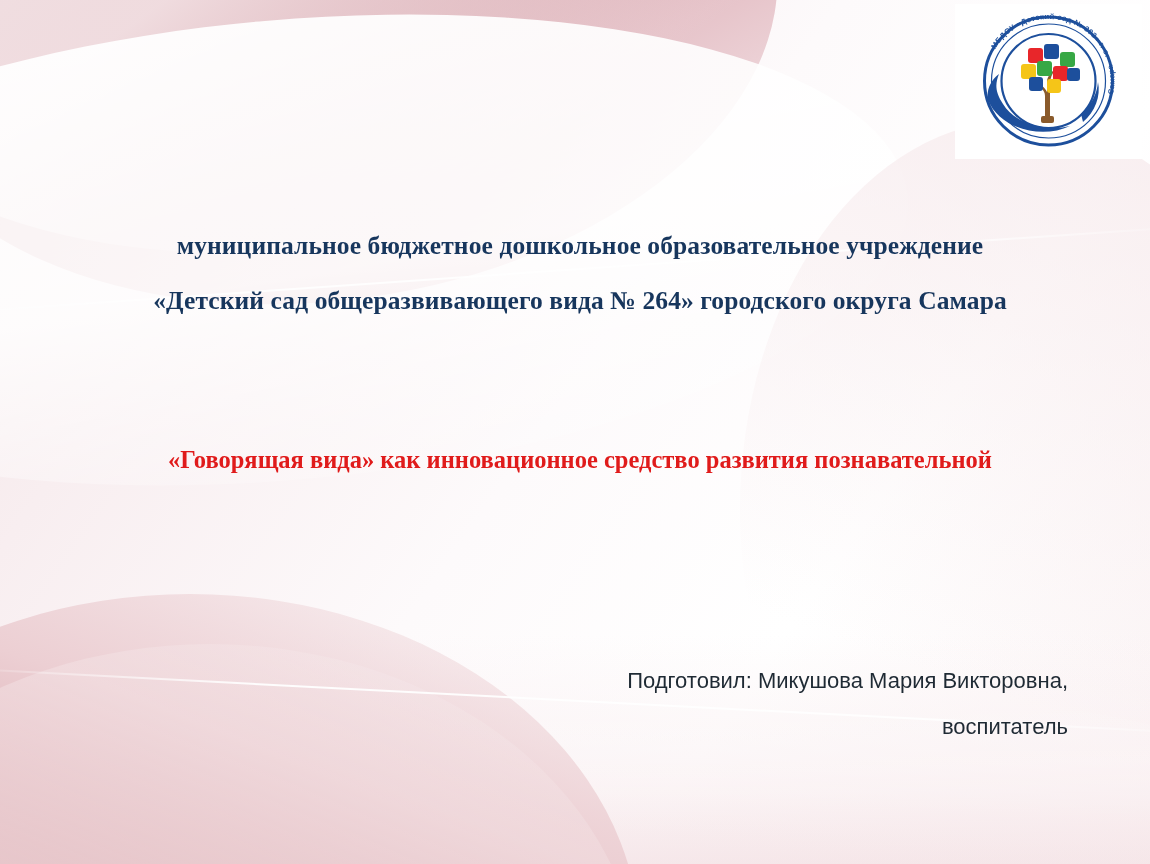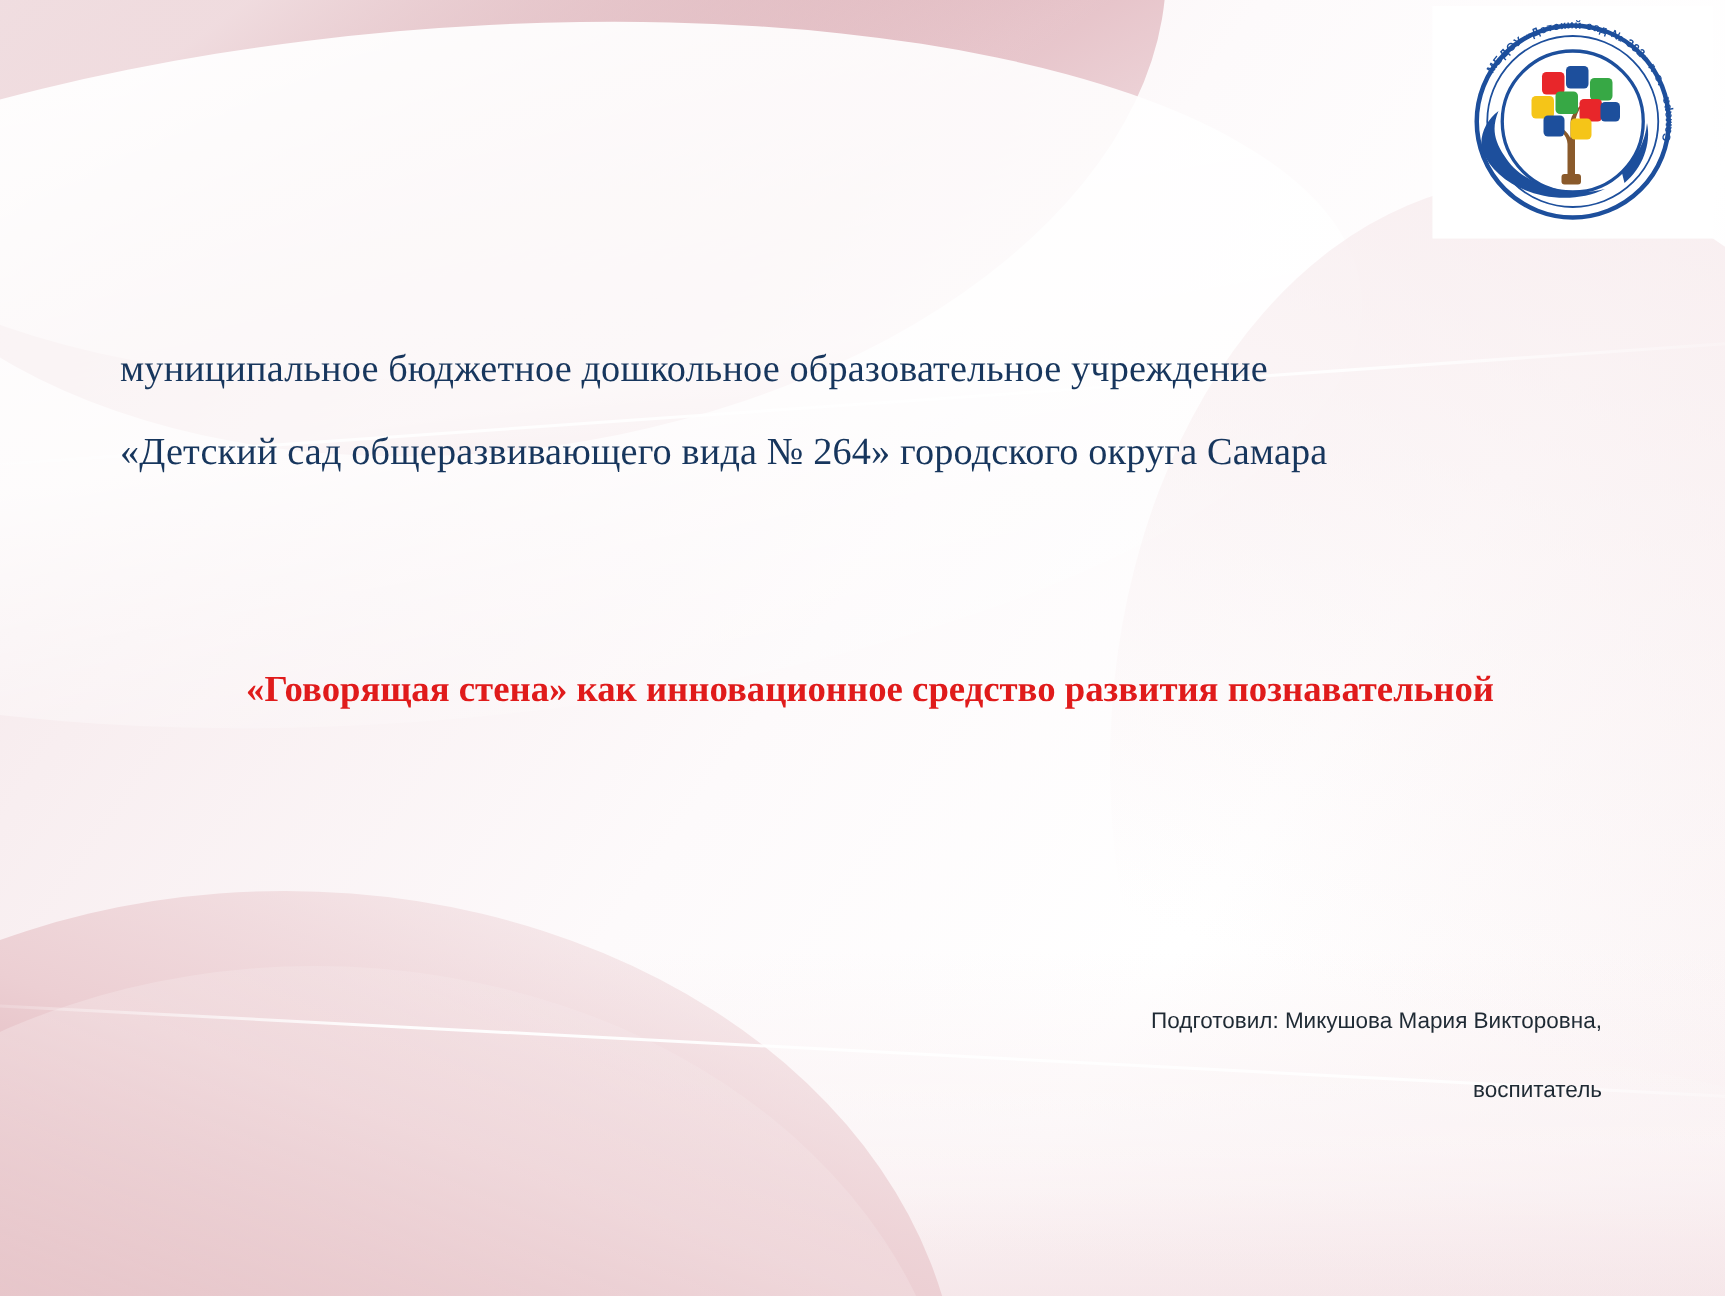--- a/index.html
+++ b/index.html
@@ -127,23 +127,23 @@
     overflow: hidden;
   }
   .logo-svg { display: block; }
 
   
   .org-title {
     position: absolute;
     left: 80px;
     top: 218px;
     width: 1000px;
-    text-align: left;
+    text-align: center;
     color: #17365d;
-    font-weight: normal;
+    font-weight: bold;
     font-size: 25.5px;
     line-height: 55px;
     letter-spacing: .1px;
   }
   .theme-title {
     position: absolute;
     left: 70px;
     top: 432px;
     width: 1020px;
     text-align: center;
@@ -153,21 +153,21 @@
     line-height: 55px;
   }
   .author-block {
     position: absolute;
     right: 82px;
     top: 658px;
     width: 640px;
     text-align: right;
     color: #1f2a34;
     font-family: "Liberation Sans", sans-serif;
-    font-size: 15px;
+    font-size: 22px;
     line-height: 46px;
   }
 </style>
 </head>
 <body>
 
 <div class="slide">
 
   <div class="bg-base"></div>
   <div class="bg-swoosh-top"></div>
@@ -221,21 +221,21 @@
       </text>
     </svg>
   </div>
 
   <div class="org-title">
     <div>муниципальное бюджетное дошкольное образовательное учреждение</div>
     <div>«Детский сад общеразвивающего вида № 264» городского округа Самара</div>
   </div>
 
   <div class="theme-title">
-    <div>«Говорящая стена» как инновационное средство развития познавательной</div>
+    <div>«Говорящая вида» как инновационное средство развития познавательной</div>
   </div>
 
   <div class="author-block">
     <div>Подготовил: Микушова Мария Викторовна,</div>
     <div>воспитатель</div>
   </div>
 
 </div>
 
 </body></html>

